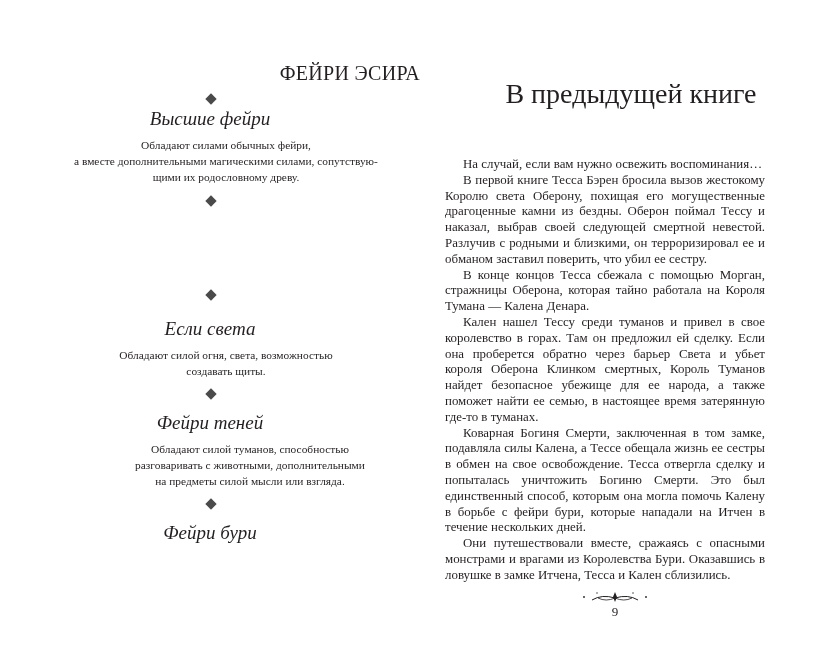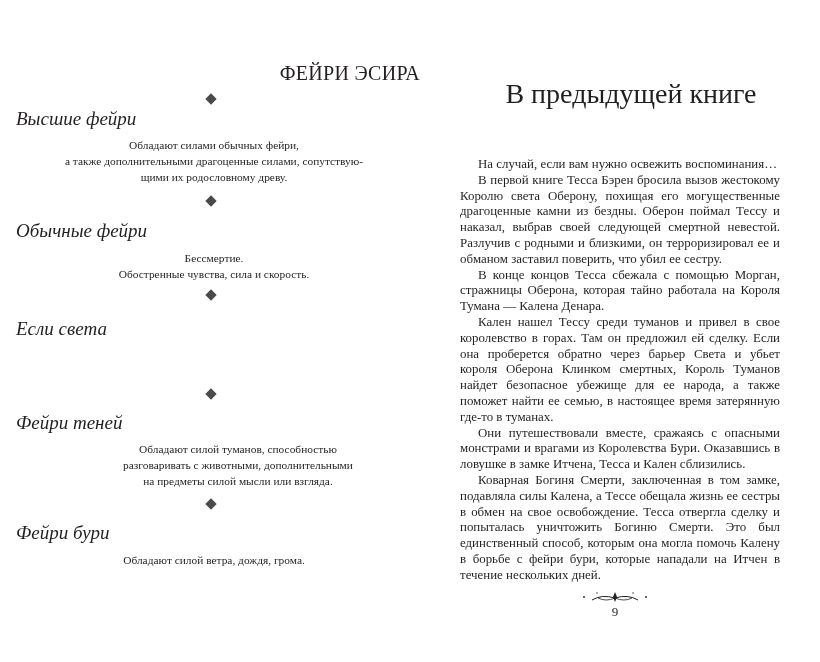--- a/index.html
+++ b/index.html
@@ -5,83 +5,79 @@
   html, body { margin:0; padding:0; background:#ffffff; }
   body { width:820px; height:662px; position:relative; overflow:hidden;
          font-family:"DejaVu Serif", "Liberation Serif", serif; color:#231f20; }
   .page { position:absolute; top:0; height:662px; }
   .left { left:0; width:410px; }
   .right { left:410px; width:410px; }
 
   .left-title { position:absolute; top:62px; left:0; width:420px; text-align:right;
                 font-family:"Liberation Serif", serif; font-size:20px; letter-spacing:0.3px; }
   .diamond { position:absolute; width:8px; height:8px; background:#4a4a4a; transform:rotate(45deg); }
-  .sec-head { position:absolute; left:16px; width:420px; text-align:left;
+  .sec-head { position:absolute; left:0; width:420px; text-align:center;
               font-family:"Liberation Serif", serif; font-style:italic; font-size:19px; }
-  .sec-body { position:absolute; left:4px; width:420px; text-align:center;
+  .sec-body { position:absolute; left:16px; width:420px; text-align:center;
               font-family:"Liberation Serif", serif; font-size:11.4px; line-height:16px; }
 
   .r-title { position:absolute; top:78px; left:16px; width:410px; text-align:center;
              font-family:"Liberation Serif", serif; font-size:28px; }
   .r-text { position:absolute; top:157px; left:35px; width:320px;
-            font-family:"Liberation Serif", serif; font-size:12.9px; line-height:15.8px; text-align:justify;margin-left:15px; }
+            font-family:"Liberation Serif", serif; font-size:12.9px; line-height:15.8px; text-align:justify; }
   .r-text p { margin:0; text-indent:18px; }
   .r-text p.first { text-indent:18px; }
   .ornament { position:absolute; top:590px; left:170px; width:70px; height:14px; }
   .page-num { position:absolute; top:604px; left:0; width:410px; text-align:center;
               font-family:"Liberation Serif", serif; font-size:13px; }
 </style>
 </head>
 <body>
 
 <div class="page left">
   <div class="left-title">ФЕЙРИ ЭСИРА</div>
 
   <div class="diamond" style="top:95px; left:207px;"></div>
   <div class="sec-head" style="top:108px;">Высшие фейри</div>
   <div class="sec-body" style="top:137px;">
     <div>Обладают силами обычных фейри,</div>
-    <div>а также дополнительными драгоценные силами, сопутствую-</div>
+    <div>а вместе дополнительными магическими силами, сопутствую-</div>
     <div>щими их родословному древу.</div>
   </div>
 
   <div class="diamond" style="top:197px; left:207px;"></div>
-  <div class="sec-head" style="top:220px;">Обычные фейри</div>
-  <div class="sec-body" style="top:250px;">
-    <div>Бессмертие.</div>
-    <div>Обостренные чувства, сила и скорость.</div>
-  </div>
 
   <div class="diamond" style="top:291px; left:207px;"></div>
   <div class="sec-head" style="top:318px;">Если света</div>
+  <div class="sec-body" style="top:347px;">
+    <div>Обладают силой огня, света, возможностью</div>
+    <div>создавать щиты.</div>
+  </div>
 
   <div class="diamond" style="top:390px; left:207px;"></div>
   <div class="sec-head" style="top:412px;">Фейри теней</div>
   <div class="sec-body" style="top:441px;padding-left:24px;">
     <div>Обладают силой туманов, способностью</div>
     <div>разговаривать с животными, дополнительными</div>
     <div>на предметы силой мысли или взгляда.</div>
   </div>
 
   <div class="diamond" style="top:500px; left:207px;"></div>
   <div class="sec-head" style="top:522px;">Фейри бури</div>
-  <div class="sec-body" style="top:552px;">
-    <div>Обладают силой ветра, дождя, грома.</div>
-  </div>
 </div>
 
 <div class="page right">
   <div class="r-title">В предыдущей книге</div>
   <div class="r-text">
     <p class="first">На случай, если вам нужно освежить воспоминания…</p>
     <p>В первой книге Тесса Бэрен бросила вызов жестокому Королю света Оберону, похищая его могущественные драгоценные камни из бездны. Оберон поймал Тессу и наказал, выбрав своей следующей смертной невестой. Разлучив с родными и близкими, он терроризировал ее и обманом заставил поверить, что убил ее сестру.</p>
     <p>В конце концов Тесса сбежала с помощью Морган, стражницы Оберона, которая тайно работала на Короля Тумана — Калена Денара.</p>
     <p>Кален нашел Тессу среди туманов и привел в свое королевство в горах. Там он предложил ей сделку. Если она проберется обратно через барьер Света и убьет короля Оберона Клинком смертных, Король Туманов найдет безопасное убежище для ее народа, а также поможет найти ее семью, в настоящее время затерянную где-то в туманах.</p>
+    <p>Коварная Богиня Смерти, заключенная в том замке, подавляла силы Калена, а Тессе обещала жизнь ее сестры в обмен на свое освобождение. Тесса отвергла сделку и попыталась уничтожить Богиню Смерти. Это был единственный способ, которым она могла помочь Калену в борьбе с фейри бури, которые нападали на Итчен в течение нескольких дней.</p>
     <p>Они путешествовали вместе, сражаясь с опасными монстрами и врагами из Королевства Бури. Оказавшись в ловушке в замке Итчена, Тесса и Кален сблизились.</p>
-    <p>Коварная Богиня Смерти, заключенная в том замке, подавляла силы Калена, а Тессе обещала жизнь ее сестры в обмен на свое освобождение. Тесса отвергла сделку и попыталась уничтожить Богиню Смерти. Это был единственный способ, которым она могла помочь Калену в борьбе с фейри бури, которые нападали на Итчен в течение нескольких дней.</p>
   </div>
   <svg class="ornament" viewBox="0 0 70 14">
     <circle cx="4" cy="7" r="0.9" fill="#231f20"></circle>
     <circle cx="66" cy="7" r="0.9" fill="#231f20"></circle>
     <circle cx="17" cy="3" r="0.7" fill="#231f20"></circle>
     <circle cx="53" cy="3" r="0.7" fill="#231f20"></circle>
     <path d="M12 10 Q22 4 35 8 Q48 4 58 10" stroke="#231f20" stroke-width="1" fill="none"></path>
     <path d="M18 8 Q26 12 35 8 Q44 12 52 8" stroke="#231f20" stroke-width="0.8" fill="none"></path>
     <path d="M35 2 L37 7 L35 12 L33 7 Z" fill="#231f20"></path>
   </svg>

